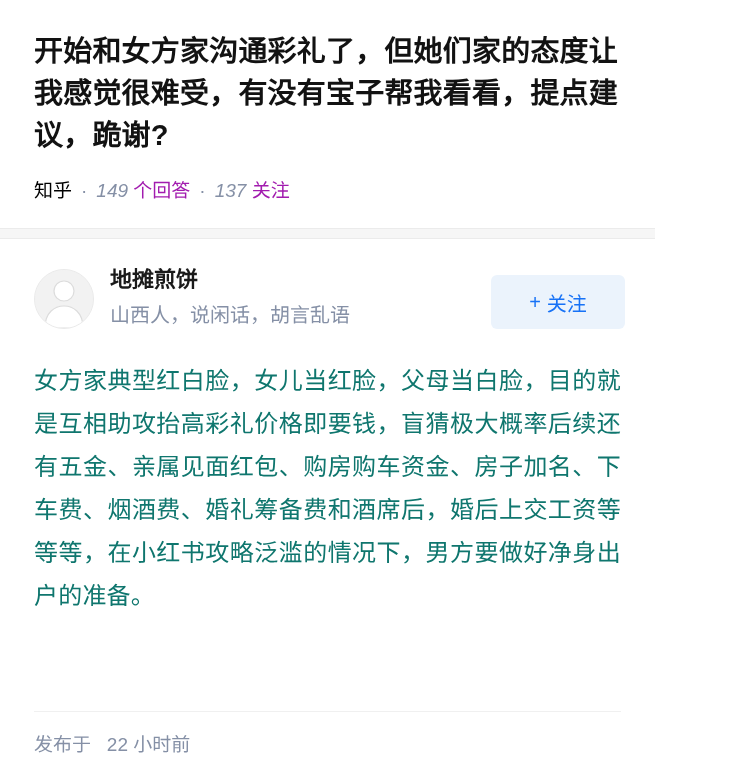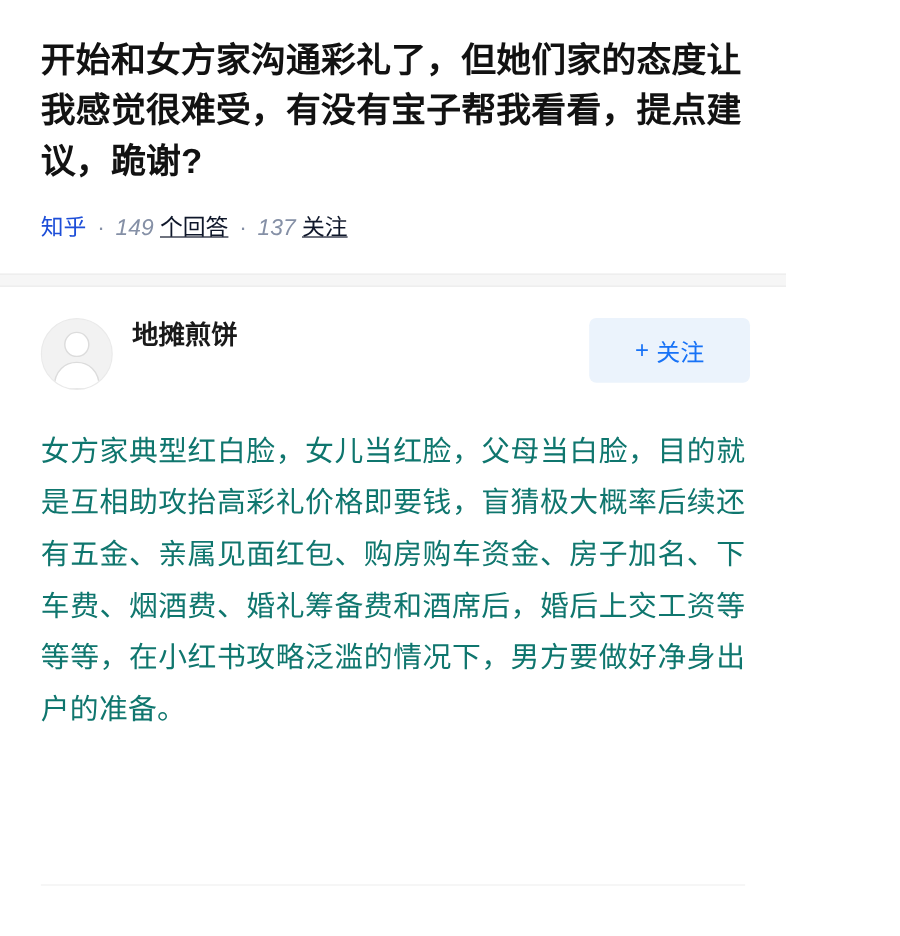--- a/index.html
+++ b/index.html
@@ -37,48 +37,47 @@
   .question-meta {
     margin-top: 22px;
     font-size: 19px;
     color: #8590a6;
     line-height: 26px;
     display: flex;
     align-items: center;
     flex-wrap: wrap;
   }
   .meta-source {
-    color: #1d4ed8;
+    color: #000000;
   }
   .meta-dot {
     margin: 0 9px;
     color: #8590a6;
   }
   .meta-num {
     color: #8590a6;
     font-style: italic;
   }
   .meta-label {
-    color: #0f172a;
-    text-decoration: underline;
+    color: #a21caf;
   }
 
   
   .divider {
     margin-top: 24px;
     height: 9px;
     background: #f6f6f6;
     border-top: 1px solid #ebebeb;
     border-bottom: 1px solid #ebebeb;
   }
 
   
   .author-row {
     display: flex;
-    align-items: flex-start;
+    align-items: flex-end;
     padding: 26px 30px 0 34px;
   }
   .avatar {
     width: 58px;
     height: 58px;
     border-radius: 50%;
     background: #f0f0f0;
     border: 1px solid #eaeaea;
     flex: 0 0 auto;
     position: relative;
@@ -181,27 +180,33 @@
     <div class="avatar">
       <svg width="58" height="58" viewBox="0 0 58 58" aria-hidden="true">
         <rect x="0" y="0" width="58" height="58" fill="#f2f2f2"></rect>
         <circle cx="29" cy="21" r="10" fill="#ffffff" stroke="#dcdcdc" stroke-width="1.2"></circle>
         <path d="M10 58 C10 42 20 36 29 36 C38 36 48 42 48 58 Z" fill="#ffffff" stroke="#dcdcdc" stroke-width="1.2"></path>
       </svg>
     </div>
 
     <div class="author-info">
       <div class="author-name">地摊煎饼</div>
+      <div class="author-bio">山西人，说闲话，胡言乱语</div>
     </div>
 
     <button class="follow-btn">
       <span class="plus">+</span>
       <span>关注</span>
     </button>
   </div>
 
   <div class="answer-body">女方家典型红白脸，女儿当红脸，父母当白脸，目的就是互相助攻抬高彩礼价格即要钱，盲猜极大概率后续还有五金、亲属见面红包、购房购车资金、房子加名、下车费、烟酒费、婚礼筹备费和酒席后，婚后上交工资等等等，在小红书攻略泛滥的情况下，男方要做好净身出户的准备。</div>
 
   <div class="answer-footer">
     <div class="footer-divider"></div>
+    <div class="publish-time">
+      <span>发布于</span>
+      <span>&nbsp;</span>
+      <span>22 小时前</span>
+    </div>
   </div>
 
 </div>
 
 </body></html>

